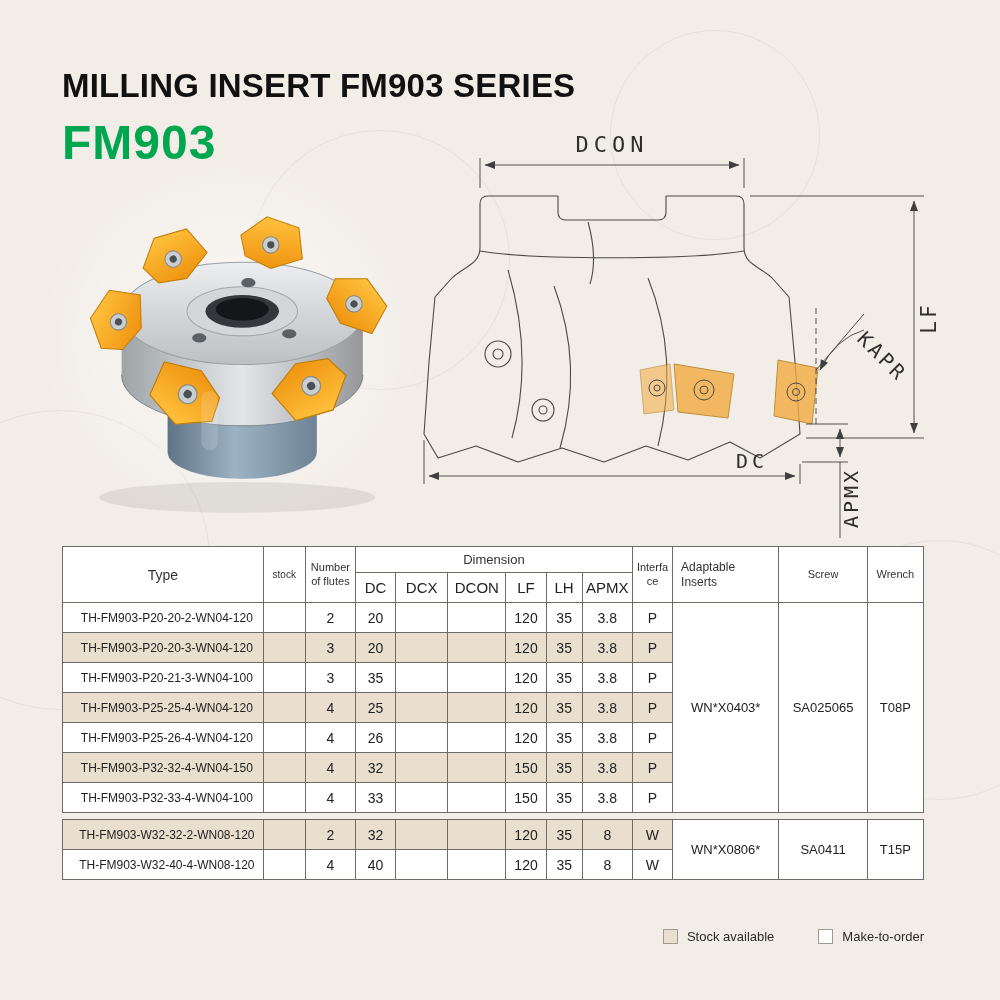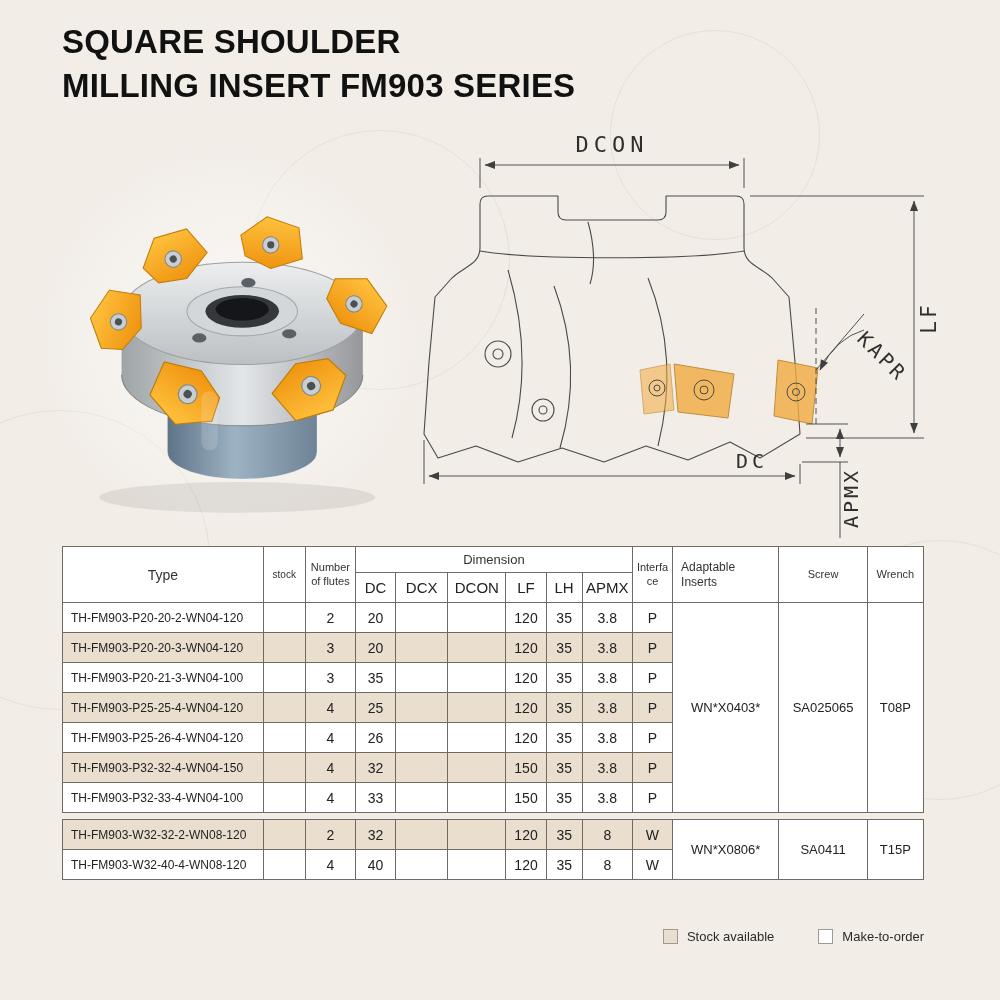--- a/index.html
+++ b/index.html
@@ -24,43 +24,44 @@
   th,td{border:1px solid #6e6a64;overflow:hidden;white-space:nowrap;padding:0}
   th{font-weight:normal;color:#333;background:#fff}
   thead tr:first-child th{height:26px}
   .h2 th{height:30px;font-size:15px;color:#222}
   .h-type{font-size:14px}
   .h-stock{font-size:10px}
   .h-small{font-size:11px;line-height:1.2}
   .h-dim{font-size:13px}
   .h-adapt{font-size:12px;text-align:left;padding-left:8px;line-height:1.25}
   td{height:30px;text-align:center;font-size:14px}
-  .type-cell{text-align:left;padding-left:8px;font-size:12px}
+  .type-cell{text-align:center;padding-left:8px;font-size:12px}
   tr.stock-row td{background:var(--stock-bg,#eadfcf)}
   td.merged-cell{background:#fff !important;font-size:13px}
   .legend{position:absolute;top:929px;left:62px;width:862px;display:flex;justify-content:flex-end;gap:44px;font-size:13px;color:#2b2b2b}
   .legend-item{display:flex;align-items:flex-start}
   .chip{width:15px;height:15px;border:1px solid #a09a90;margin-right:9px}
 </style>
 </head>
 <body>
 
 <div class="page">
 
   <div class="deco deco1"></div>
   <div class="deco deco2"></div>
   <div class="deco deco3"></div>
   <div class="deco deco4"></div>
   <div class="glow"></div>
 
   <div class="titles">
     <div class="title">
-      <span>SQUARE SHOULDER</span><br>
+      <br>
       <span>MILLING INSERT FM903 SERIES</span>
     </div>
+    <div class="series">FM903</div>
   </div>
 
   <svg class="photo" viewBox="0 0 360 360">
     <defs>
       <linearGradient id="gBody" x1="0" y1="0" x2="1" y2="0">
         <stop offset="0" stop-color="#5f7487"></stop>
           <stop offset="0.45" stop-color="#9db2c2"></stop>
           <stop offset="1" stop-color="#6e8496"></stop>
       </linearGradient>
       <linearGradient id="gHead" x1="0" y1="0" x2="1" y2="0">

